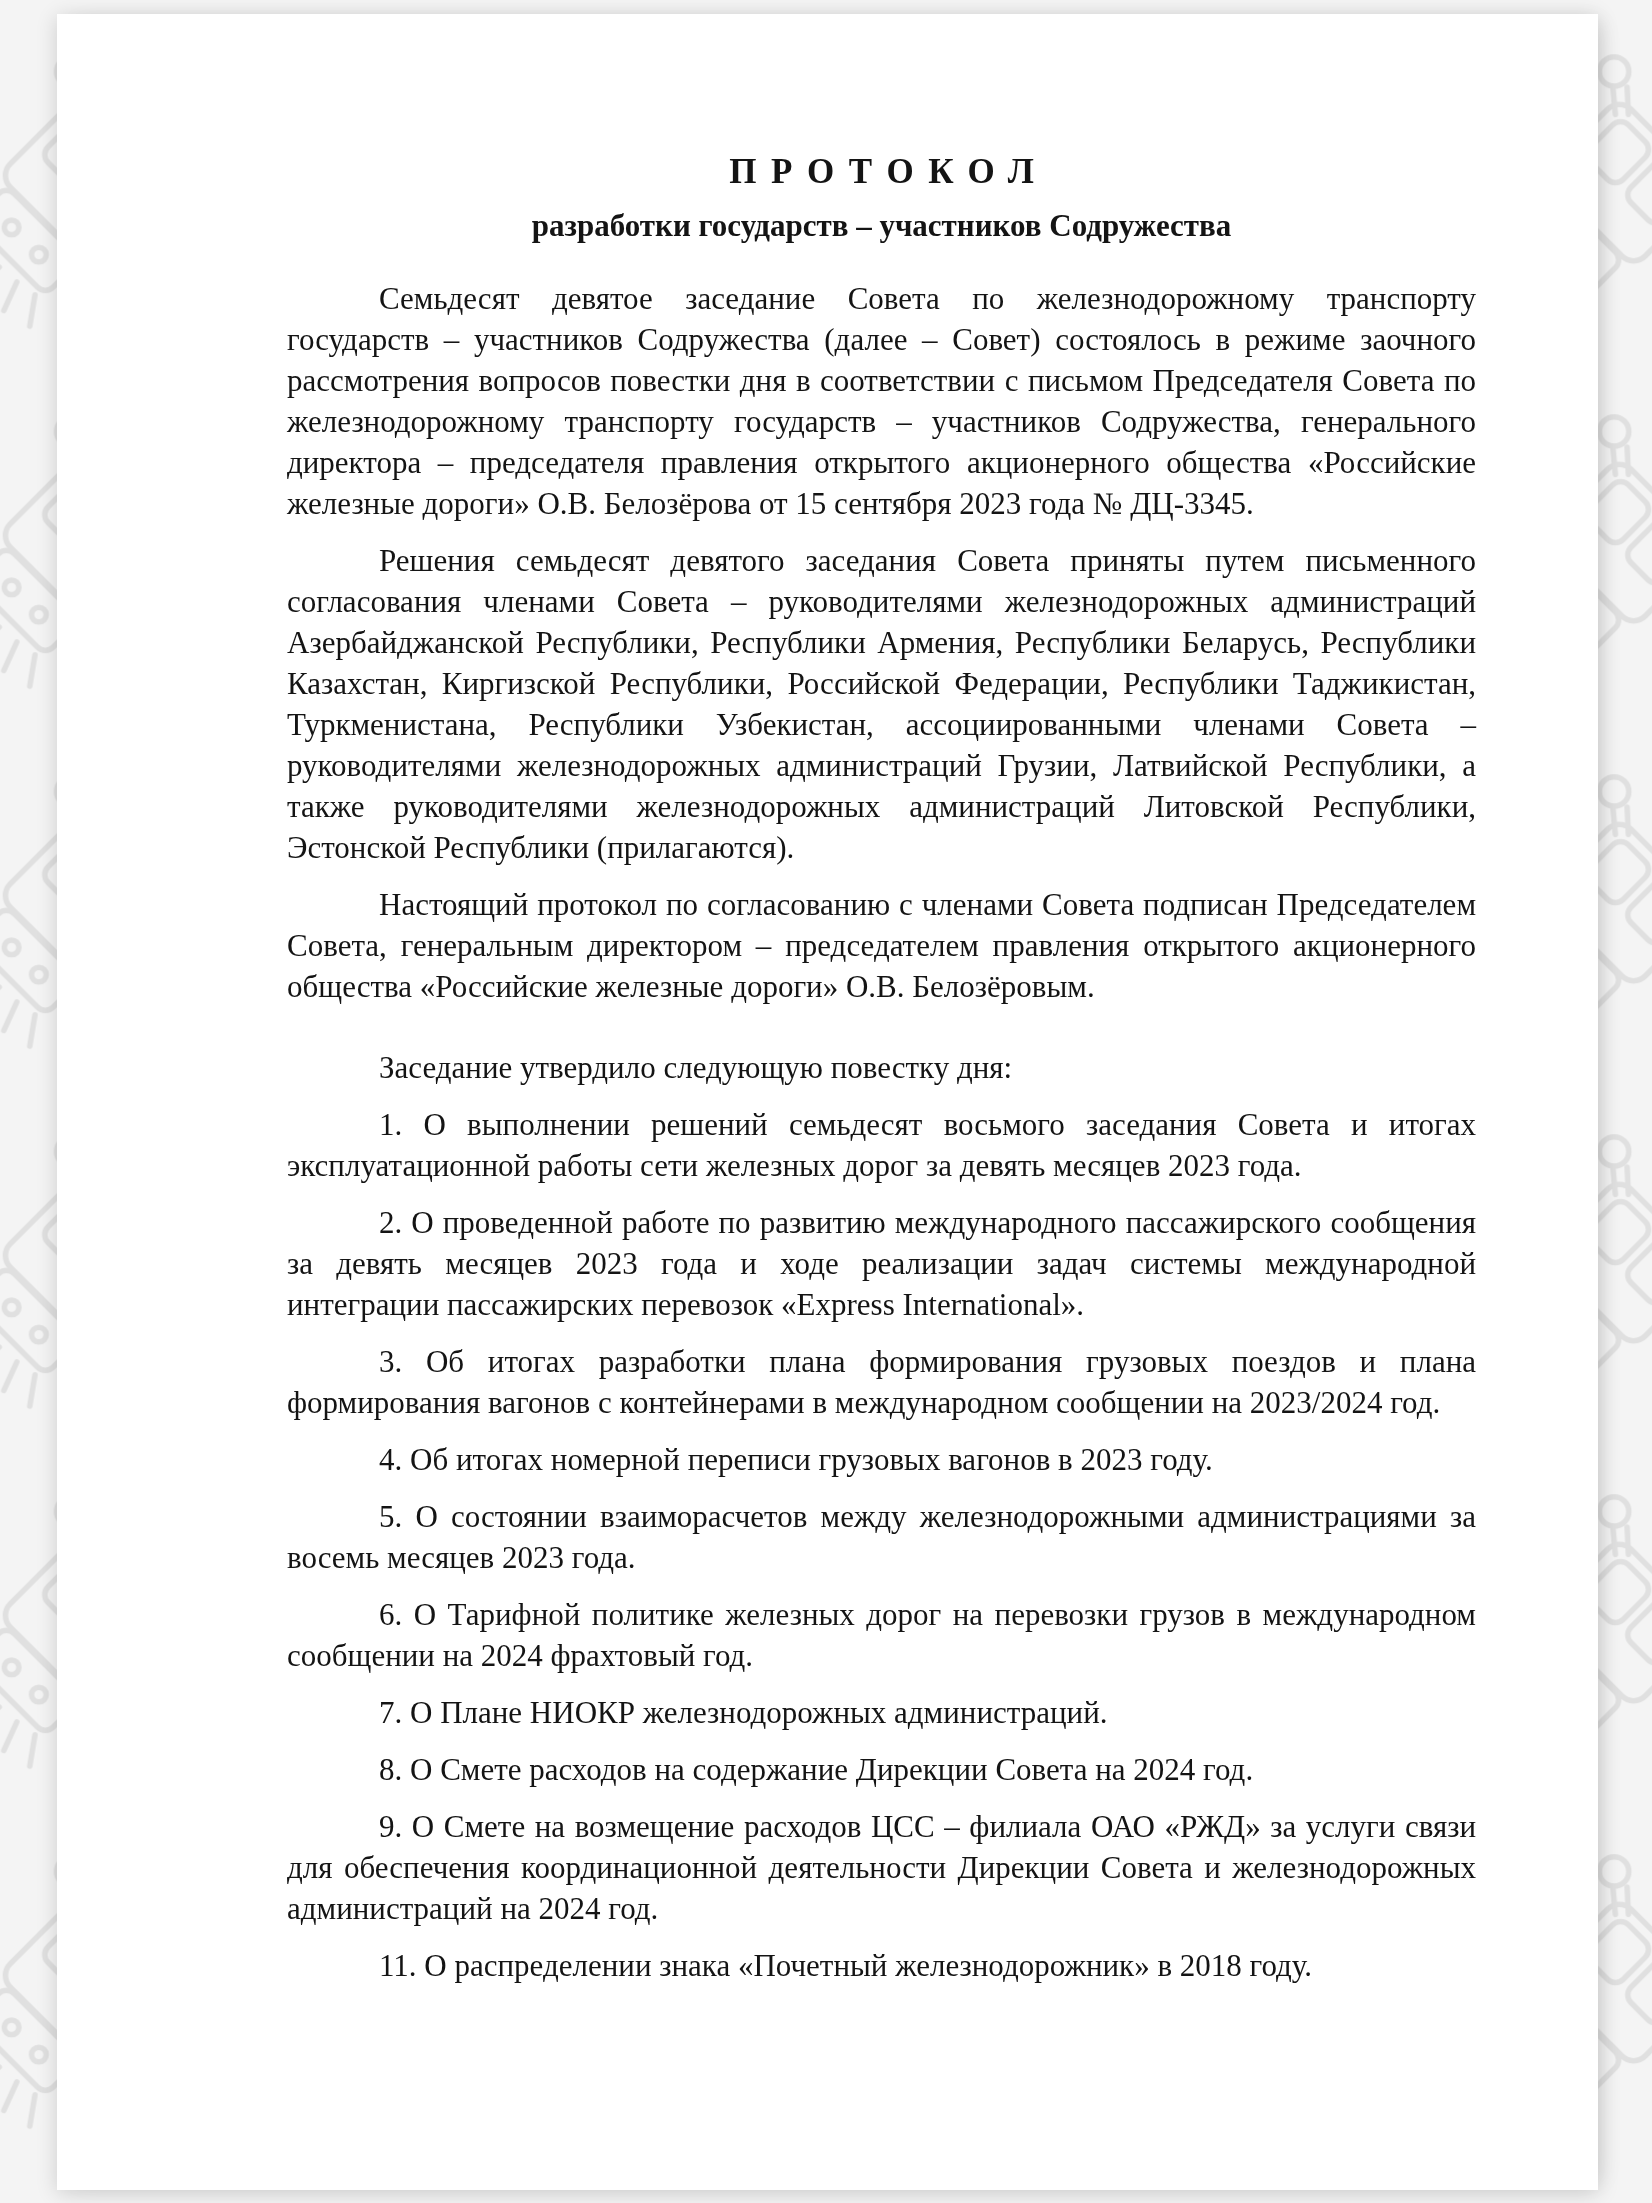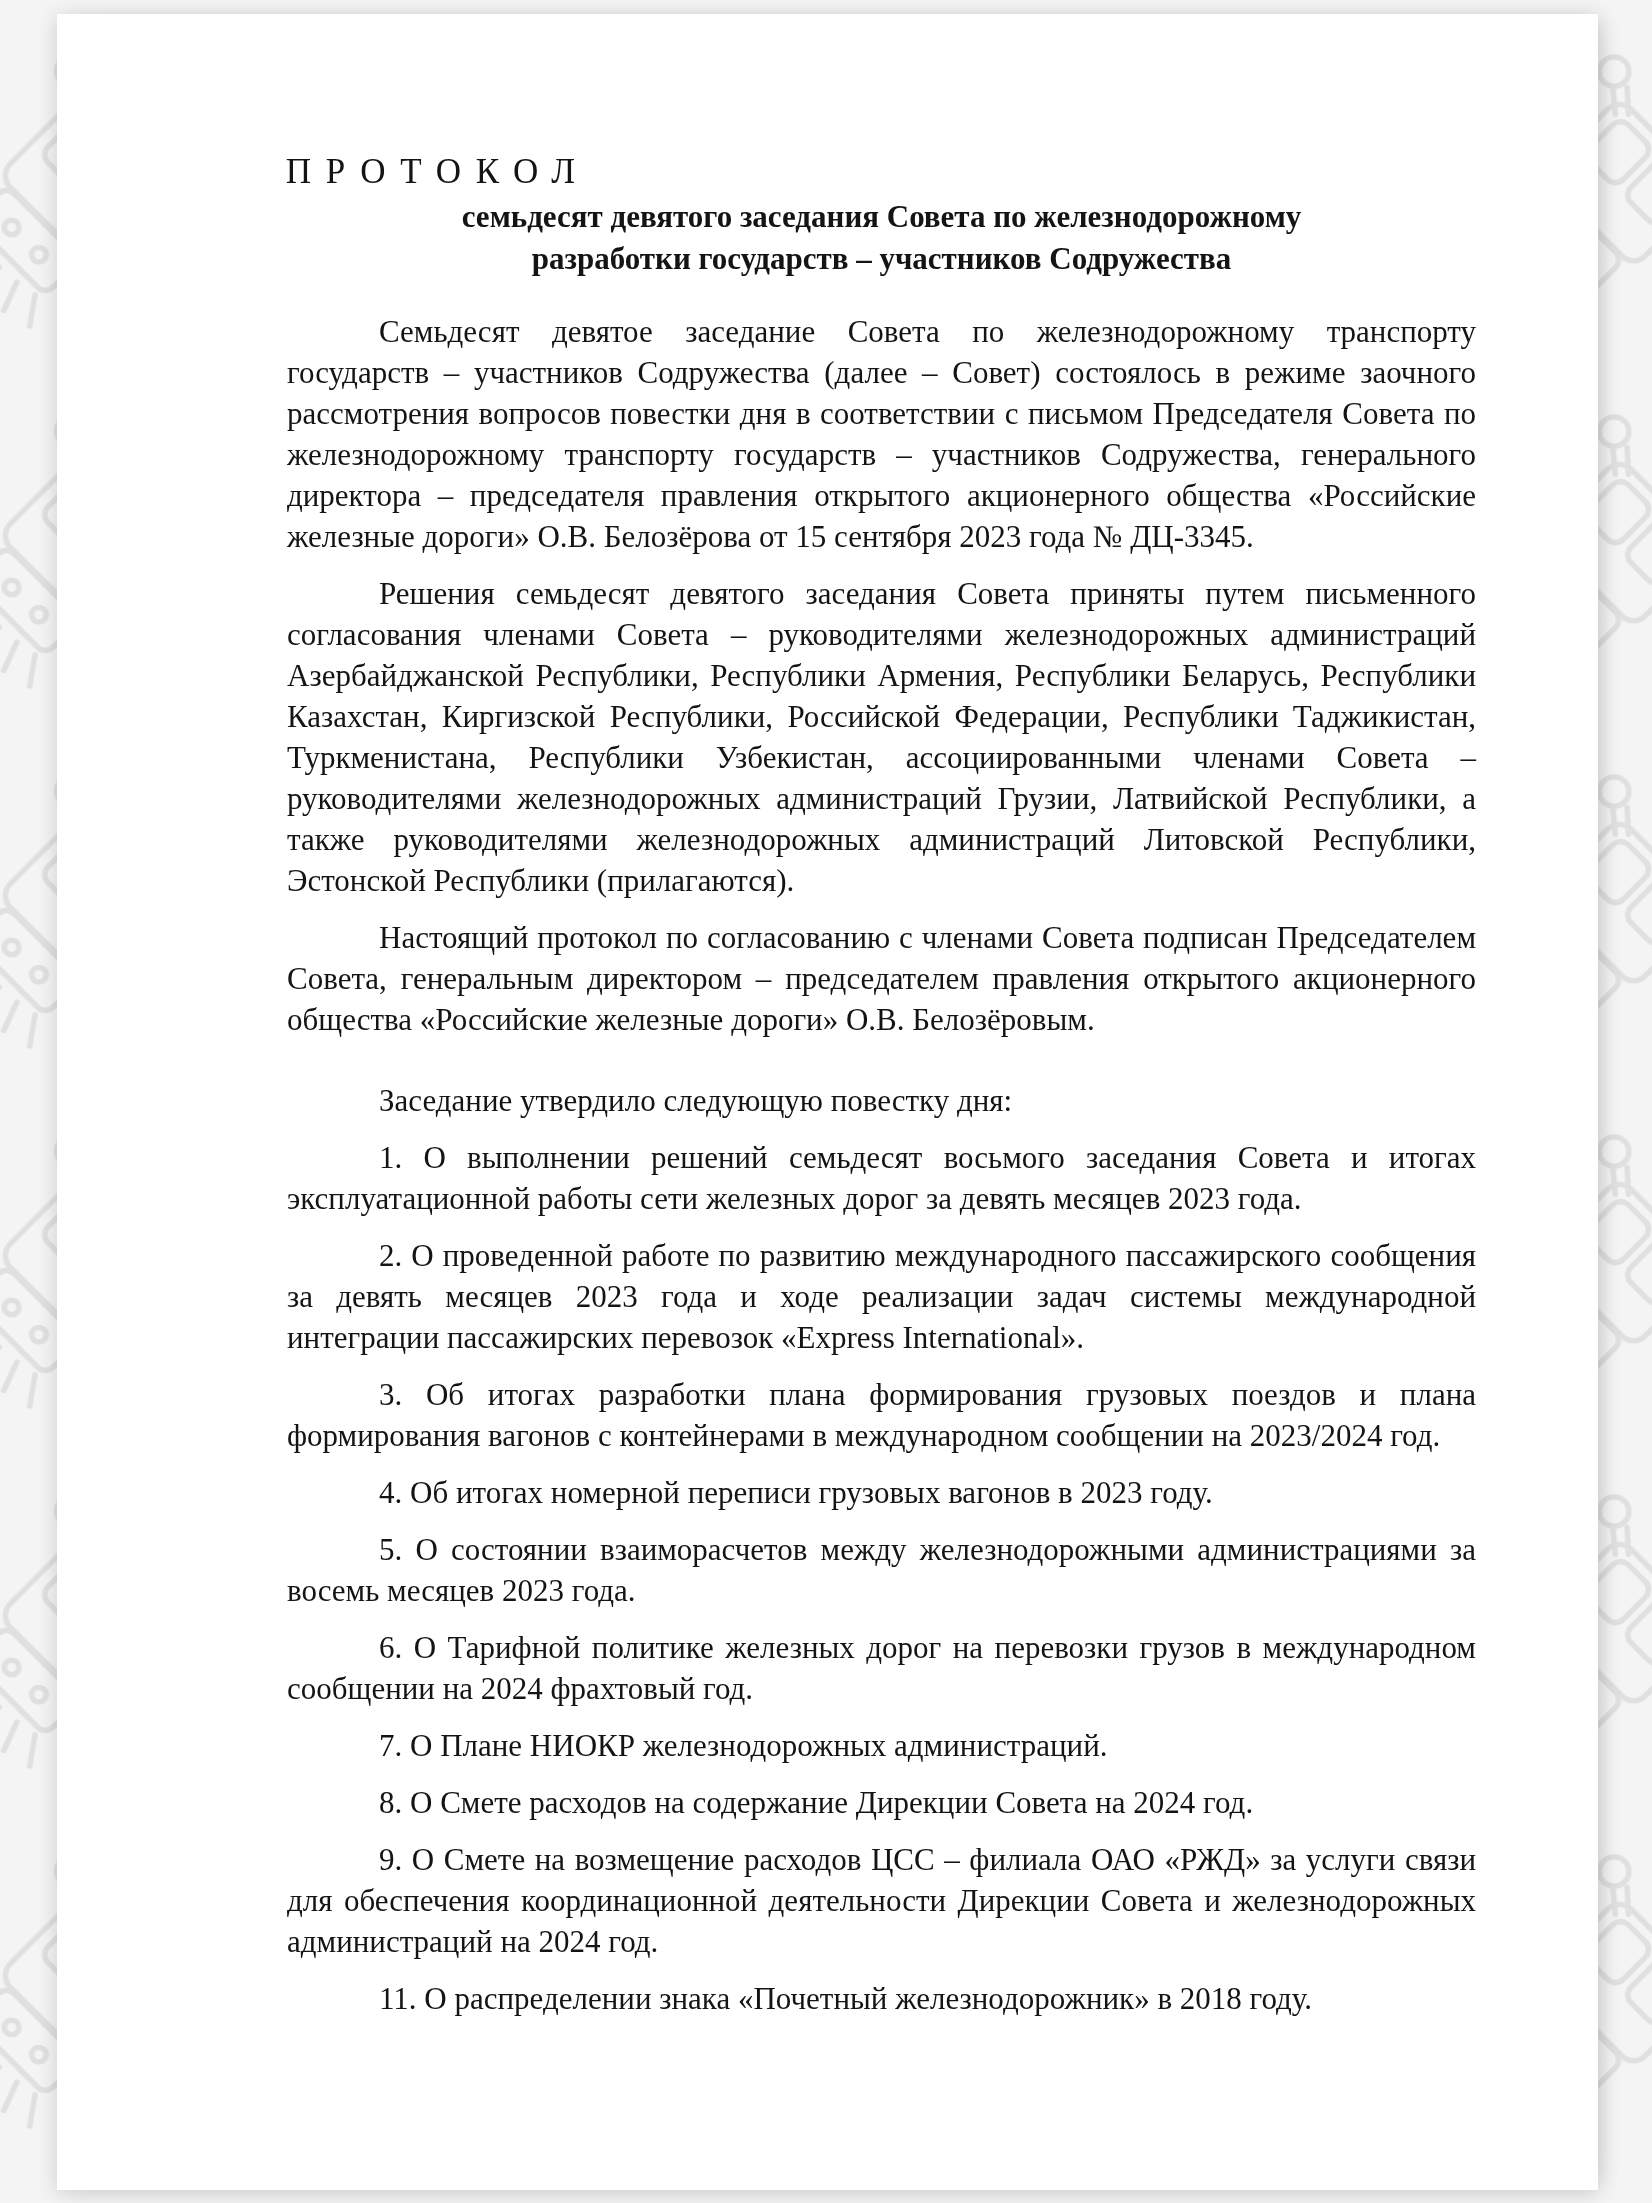--- a/index.html
+++ b/index.html
@@ -27,24 +27,24 @@
     height: 2176px;
     background: #ffffff;
     box-shadow: 0 2.8px 20px rgba(0,0,0,0.16), 11px 0 24px -11px rgba(0,0,0,0.10);
     z-index: 1;
   }
   .content {
     padding: 136px 106px 0 214px;
     color: #141414;
   }
   .doc-title {
-    margin: 0 0 2px 0;
-    text-align: left;
+    margin: 0 0 11px 0;
+    text-align: center;
     font-size: 35px;
-    font-weight: normal;
+    font-weight: bold;
     letter-spacing: 0.42em;
     line-height: 44px;
     text-indent: 0.42em; 
   }
   .doc-subtitle {
     margin: 0 0 31px 0;
     text-align: center;
     font-size: 31px;
     font-weight: bold;
     line-height: 42px;
@@ -93,21 +93,20 @@
   <rect width="1800" height="2400" fill="#f4f4f4"></rect>
   <rect width="1800" height="2400" fill="url(#trainpat)"></rect>
 </svg>
 
 <div class="page">
   <div class="content">
 
     <h1 class="doc-title">ПРОТОКОЛ</h1>
 
     <div class="doc-subtitle">
-      <div>семьдесят девятого заседания Совета по железнодорожному</div>
       <div>разработки государств – участников Содружества</div>
     </div>
 
     <div class="body-text">
       <p>Семьдесят девятое заседание Совета по железнодорожному транспорту государств – участников Содружества (далее – Совет) состоялось в режиме заочного рассмотрения вопросов повестки дня в соответствии с письмом Председателя Совета по железнодорожному транспорту государств – участников Содружества, генерального директора – председателя правления открытого акционерного общества «Российские железные дороги» О.В. Белозёрова от 15 сентября 2023 года № ДЦ-3345.</p>
       <p>Решения семьдесят девятого заседания Совета приняты путем письменного согласования членами Совета – руководителями железнодорожных администраций Азербайджанской Республики, Республики Армения, Республики Беларусь, Республики Казахстан, Киргизской Республики, Российской Федерации, Республики Таджикистан, Туркменистана, Республики Узбекистан, ассоциированными членами Совета – руководителями железнодорожных администраций Грузии, Латвийской Республики, а также руководителями железнодорожных администраций Литовской Республики, Эстонской Республики (прилагаются).</p>
       <p>Настоящий протокол по согласованию с членами Совета подписан Председателем Совета, генеральным директором – председателем правления открытого акционерного общества «Российские железные дороги» О.В. Белозёровым.</p>
 
       <p class="agenda-intro">Заседание утвердило следующую повестку дня:</p>
 

